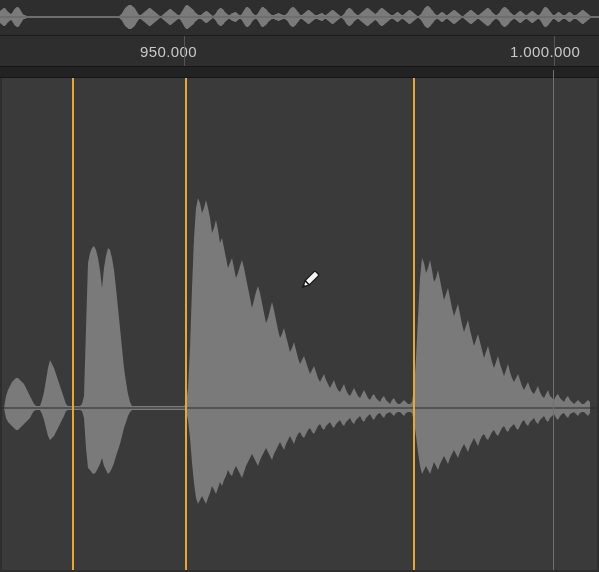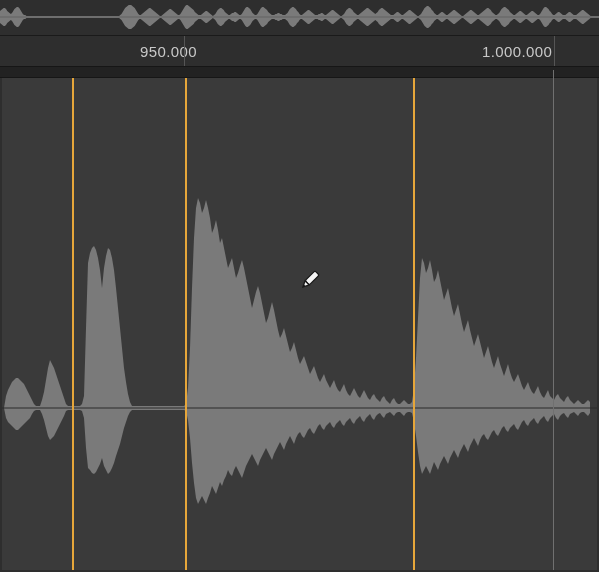--- a/index.html
+++ b/index.html
@@ -93,21 +93,21 @@
 <div class="overview">
   <svg id="ov-svg" width="599" height="35">
       <path d="M0,11 L1.2028112449799195,10 L2.405622489959839,9 L3.608433734939759,8 L4.811244979919678,8 L6.014056224899599,9 L7.216867469879518,11 L8.419678714859437,12 L9.622489959839356,13 L10.825301204819276,14 L12.028112449799197,13 L13.230923694779117,11 L14.433734939759036,9 L15.636546184738956,8 L16.839357429718874,7 L18.042168674698797,7 L19.244979919678713,8 L20.447791164658636,10 L21.65060240963855,12 L22.853413654618475,14 L24.056224899598394,15 L25.25903614457831,15 L26.461847389558233,16 L27.664658634538153,16 L28.867469879518072,16 L30.070281124497992,16 L31.27309236947791,16 L32.475903614457835,16 L33.67871485943775,16 L34.881526104417674,16 L36.08433734939759,16 L37.287148594377506,16 L38.489959839357425,16 L39.69277108433735,16 L40.89558232931727,16 L42.09839357429719,16 L43.3012048192771,16 L44.50401606425702,16 L45.70682730923695,16 L46.90963855421687,16 L48.11244979919679,16 L49.31526104417671,16 L50.51807228915662,16 L51.72088353413655,16 L52.92369477911647,16 L54.126506024096386,16 L55.329317269076306,16 L56.53212851405622,16 L57.734939759036145,16 L58.937751004016064,16 L60.140562248995984,16 L61.3433734939759,16 L62.54618473895582,16 L63.74899598393574,16 L64.95180722891567,16 L66.15461847389558,16 L67.3574297188755,16 L68.56024096385542,16 L69.76305220883535,16 L70.96586345381526,16 L72.16867469879519,16 L73.3714859437751,16 L74.57429718875501,16 L75.77710843373494,16 L76.97991967871485,16 L78.18273092369479,16 L79.3855421686747,16 L80.58835341365462,16 L81.79116465863454,16 L82.99397590361446,16 L84.19678714859438,16 L85.3995983935743,16 L86.6024096385542,16 L87.80522088353413,16 L89.00803212851405,16 L90.21084337349399,16 L91.4136546184739,16 L92.61646586345383,16 L93.81927710843374,16 L95.02208835341365,16 L96.22489959839358,16 L97.42771084337349,16 L98.63052208835342,16 L99.83333333333333,16 L101.03614457831324,16 L102.23895582329318,16 L103.4417670682731,16 L104.64457831325302,16 L105.84738955823293,16 L107.05020080321285,16 L108.25301204819277,16 L109.45582329317268,16 L110.65863453815261,16 L111.86144578313252,16 L113.06425702811244,16 L114.26706827309238,16 L115.46987951807229,16 L116.67269076305222,16 L117.87550200803213,16 L119.07831325301206,16 L120.28112449799197,15 L121.48393574297188,14 L122.6867469879518,12 L123.88955823293172,10 L125.09236947791165,8 L126.29518072289157,7 L127.49799196787149,6 L128.7008032128514,5 L129.90361445783134,5 L131.10642570281124,5 L132.30923694779116,6 L133.5120481927711,7 L134.714859437751,8 L135.91767068273091,10 L137.12048192771084,12 L138.32329317269077,14 L139.5261044176707,15 L140.7289156626506,15 L141.93172690763052,14 L143.13453815261045,13 L144.33734939759037,12 L145.54016064257027,11 L146.7429718875502,10 L147.94578313253012,9 L149.14859437751002,8 L150.35140562248998,8 L151.55421686746988,9 L152.7570281124498,10 L153.9598393574297,11 L155.16265060240963,12 L156.36546184738958,13 L157.56827309236948,14 L158.7710843373494,15 L159.9738955823293,16 L161.17670682730923,16 L162.37951807228916,15 L163.58232931726909,14 L164.78514056224898,13 L165.9879518072289,12 L167.1907630522088,11 L168.39357429718876,10 L169.5963855421687,9 L170.7991967871486,9 L172.00200803212851,10 L173.2048192771084,11 L174.40763052208837,12 L175.61044176706827,13 L176.8132530120482,14 L178.0160642570281,15 L179.21887550200805,15 L180.42168674698797,14 L181.62449799196787,12 L182.8273092369478,10 L184.0301204819277,8 L185.23293172690765,6 L186.43574297188755,5 L187.63855421686748,5 L188.84136546184737,6 L190.0441767068273,7 L191.2469879518072,8 L192.44979919678715,9 L193.65261044176708,10 L194.85542168674698,12 L196.0582329317269,13 L197.26104417670683,14 L198.46385542168676,15 L199.66666666666666,15 L200.86947791164658,15 L202.07228915662648,14 L203.27510040160644,13 L204.47791164658636,12 L205.68072289156626,11 L206.8835341365462,11 L208.0863453815261,12 L209.28915662650604,13 L210.49196787148594,14 L211.69477911646587,15 L212.89759036144576,16 L214.1004016064257,15 L215.30321285140562,14 L216.50602409638554,12 L217.70883534136547,10 L218.91164658634537,9 L220.11445783132532,8 L221.31726907630522,8 L222.52008032128515,9 L223.72289156626505,10 L224.92570281124497,12 L226.12851405622487,13 L227.33132530120483,14 L228.53413654618475,15 L229.73694779116465,15 L230.93975903614458,14 L232.14257028112448,13 L233.34538152610443,13 L234.54819277108433,12 L235.75100401606426,12 L236.95381526104416,13 L238.1566265060241,14 L239.359437751004,15 L240.56224899598394,15 L241.76506024096386,14 L242.96787148594376,12 L244.17068273092372,10 L245.3734939759036,8 L246.57630522088354,7 L247.77911646586344,7 L248.98192771084337,8 L250.1847389558233,9 L251.38755020080322,11 L252.59036144578315,13 L253.79317269076304,14 L254.99598393574297,15 L256.19879518072287,15 L257.4016064257028,14 L258.6044176706827,12 L259.8072289156627,10 L261.0100401606426,8 L262.2128514056225,7 L263.41566265060237,7 L264.6184738955823,8 L265.8212851405623,9 L267.0240963855422,10 L268.2269076305221,12 L269.429718875502,13 L270.63253012048193,14 L271.83534136546183,15 L273.0381526104418,15 L274.2409638554217,15 L275.4437751004016,14 L276.64658634538154,14 L277.84939759036143,13 L279.0522088353414,13 L280.2550200803213,14 L281.4578313253012,14 L282.66064257028114,15 L283.86345381526104,15 L285.06626506024094,15 L286.2690763052209,14 L287.4718875502008,13 L288.67469879518075,11 L289.87751004016064,9 L291.08032128514054,8 L292.2831325301205,7 L293.4859437751004,7 L294.68875502008035,8 L295.89156626506025,9 L297.09437751004015,11 L298.29718875502004,12 L299.5,14 L300.70281124497996,15 L301.90562248995985,15 L303.10843373493975,14 L304.31124497991965,13 L305.5140562248996,12 L306.71686746987956,11 L307.9196787148594,10 L309.12248995983936,10 L310.32530120481925,11 L311.5281124497992,12 L312.73092369477916,13 L313.933734939759,14 L315.13654618473896,15 L316.33935742971886,15 L317.5421686746988,15 L318.7449799196787,14 L319.9477911646586,14 L321.15060240963857,13 L322.35341365461846,13 L323.5562248995984,14 L324.7590361445783,15 L325.9618473895582,15 L327.16465863453817,14 L328.3674698795181,13 L329.57028112449797,12 L330.7730923694779,11 L331.9759036144578,10 L333.1787148594378,10 L334.3815261044176,11 L335.5843373493976,12 L336.7871485943775,13 L337.9899598393574,14 L339.1927710843374,15 L340.3955823293172,16 L341.5983935742972,16 L342.80120481927713,15 L344.00401606425703,14 L345.2068273092369,12 L346.4096385542168,10 L347.6124497991968,9 L348.81526104417674,8 L350.01807228915663,8 L351.22088353413653,9 L352.42369477911643,10 L353.6265060240964,12 L354.82931726907634,13 L356.0321285140562,14 L357.23493975903614,15 L358.4377510040161,15 L359.640562248996,14 L360.84337349397595,13 L362.0461847389558,12 L363.24899598393574,11 L364.4518072289157,10 L365.6546184738956,9 L366.8574297188755,8 L368.0602409638554,8 L369.26305220883535,9 L370.4658634538153,10 L371.6686746987952,11 L372.8714859437751,12 L374.074297188755,13 L375.27710843373495,14 L376.4799196787149,13 L377.68273092369475,12 L378.8855421686747,10 L380.0883534136546,9 L381.29116465863456,8 L382.4939759036144,8 L383.69678714859435,9 L384.8995983935743,10 L386.1024096385542,11 L387.30522088353416,12 L388.50803212851406,13 L389.71084337349396,14 L390.9136546184739,15 L392.1164658634538,15 L393.3192771084337,15 L394.52208835341366,14 L395.72489959839356,13 L396.9277108433735,12 L398.1305220883534,12 L399.3333333333333,13 L400.53614457831327,14 L401.73895582329317,15 L402.9417670682731,15 L404.14457831325296,14 L405.3473895582329,13 L406.5502008032129,12 L407.7530120481928,11 L408.9558232931727,10 L410.15863453815257,10 L411.3614457831325,11 L412.5642570281125,12 L413.7670682730924,13 L414.9698795180723,14 L416.1726907630522,15 L417.37550200803213,16 L418.5783132530121,16 L419.781124497992,15 L420.9839357429719,14 L422.1867469879518,12 L423.38955823293173,10 L424.5923694779117,8 L425.79518072289153,7 L426.9979919678715,6 L428.2008032128514,6 L429.40361445783134,7 L430.60642570281124,8 L431.80923694779113,10 L433.0120481927711,11 L434.21485943775104,13 L435.41767068273094,14 L436.62048192771084,15 L437.82329317269074,15 L439.0261044176707,14 L440.22891566265065,13 L441.4317269076305,12 L442.63453815261045,12 L443.83734939759034,13 L445.0401606425703,14 L446.24297188755025,15 L447.4457831325301,15 L448.64859437751005,14 L449.85140562248995,13 L451.0542168674699,12 L452.25702811244975,11 L453.4598393574297,10 L454.66265060240966,10 L455.86546184738955,11 L457.0682730923695,12 L458.27108433734935,13 L459.4738955823293,14 L460.67670682730926,15 L461.87951807228916,16 L463.08232931726906,16 L464.28514056224896,15 L465.4879518072289,14 L466.69076305220887,13 L467.89357429718876,12 L469.09638554216866,11 L470.2991967871486,10 L471.5020080321285,10 L472.70481927710847,11 L473.9076305220883,12 L475.11044176706827,13 L476.3132530120482,14 L477.5160642570281,15 L478.718875502008,15 L479.9216867469879,14 L481.12449799196787,13 L482.3273092369478,12 L483.5301204819277,11 L484.7329317269076,10 L485.9357429718875,9 L487.1385542168675,8 L488.34136546184743,8 L489.5441767068273,9 L490.7469879518072,10 L491.9497991967871,12 L493.1526104417671,13 L494.35542168674704,14 L495.5582329317269,15 L496.76104417670683,15 L497.96385542168673,14 L499.1666666666667,13 L500.3694779116466,11 L501.5722891566265,9 L502.77510040160644,8 L503.97791164658634,7 L505.1807228915663,7 L506.3835341365462,8 L507.5863453815261,9 L508.78915662650604,10 L509.99196787148594,12 L511.19477911646584,13 L512.3975903614457,14 L513.6004016064257,15 L514.8032128514056,15 L516.0060240963855,14 L517.2088353413654,13 L518.4116465863453,12 L519.6144578313254,11 L520.8172690763053,11 L522.0200803212851,12 L523.222891566265,13 L524.425702811245,14 L525.628514056225,15 L526.8313253012047,15 L528.0341365461848,14 L529.2369477911647,13 L530.4397590361446,12 L531.6425702811246,11 L532.8453815261043,11 L534.0481927710844,12 L535.2510040160643,13 L536.4538152610442,14 L537.656626506024,15 L538.859437751004,15 L540.062248995984,14 L541.2650602409639,12 L542.4678714859438,10 L543.6706827309237,8 L544.8734939759036,7 L546.0763052208836,7 L547.2791164658635,8 L548.4819277108434,9 L549.6847389558233,11 L550.8875502008032,12 L552.0903614457832,14 L553.2931726907631,15 L554.495983935743,15 L555.6987951807229,14 L556.9016064257028,13 L558.1044176706828,12 L559.3072289156627,12 L560.5100401606426,13 L561.7128514056225,14 L562.9156626506024,15 L564.1184738955824,15 L565.3212851405623,15 L566.5240963855422,14 L567.7269076305221,13 L568.9297188755021,12 L570.1325301204819,12 L571.3353413654619,13 L572.5381526104418,14 L573.7409638554217,15 L574.9437751004016,15 L576.1465863453815,15 L577.3493975903615,14 L578.5522088353414,13 L579.7550200803213,12 L580.9578313253012,11 L582.1606425702811,10 L583.3634538152611,10 L584.566265060241,11 L585.7690763052209,12 L586.9718875502008,13 L588.1746987951807,14 L589.3775100401607,15 L590.5803212851406,16 L591.7831325301205,16 L592.9859437751004,16 L594.1887550200803,16 L595.3915662650603,16 L596.5943775100401,16 L597.7971887550201,16 L599,16 L599,18 L597.7971887550201,18 L596.5943775100401,18 L595.3915662650603,18 L594.1887550200803,18 L592.9859437751004,18 L591.7831325301205,18 L590.5803212851406,18 L589.3775100401607,19 L588.1746987951807,20 L586.9718875502008,21 L585.7690763052209,22 L584.566265060241,23 L583.3634538152611,24 L582.1606425702811,24 L580.9578313253012,23 L579.7550200803213,22 L578.5522088353414,21 L577.3493975903615,20 L576.1465863453815,19 L574.9437751004016,19 L573.7409638554217,19 L572.5381526104418,20 L571.3353413654619,21 L570.1325301204819,22 L568.9297188755021,22 L567.7269076305221,21 L566.5240963855422,20 L565.3212851405623,19 L564.1184738955824,19 L562.9156626506024,19 L561.7128514056225,20 L560.5100401606426,21 L559.3072289156627,22 L558.1044176706828,22 L556.9016064257028,21 L555.6987951807229,20 L554.495983935743,19 L553.2931726907631,19 L552.0903614457832,20 L550.8875502008032,22 L549.6847389558233,23 L548.4819277108434,25 L547.2791164658635,26 L546.0763052208836,27 L544.8734939759036,27 L543.6706827309237,26 L542.4678714859438,24 L541.2650602409639,22 L540.062248995984,20 L538.859437751004,19 L537.656626506024,19 L536.4538152610442,20 L535.2510040160643,21 L534.0481927710844,22 L532.8453815261043,23 L531.6425702811246,23 L530.4397590361446,22 L529.2369477911647,21 L528.0341365461848,20 L526.8313253012047,19 L525.628514056225,19 L524.425702811245,20 L523.222891566265,21 L522.0200803212851,22 L520.8172690763053,23 L519.6144578313254,23 L518.4116465863453,22 L517.2088353413654,21 L516.0060240963855,20 L514.8032128514056,19 L513.6004016064257,19 L512.3975903614457,20 L511.19477911646584,21 L509.99196787148594,22 L508.78915662650604,24 L507.5863453815261,25 L506.3835341365462,26 L505.1807228915663,27 L503.97791164658634,27 L502.77510040160644,26 L501.5722891566265,25 L500.3694779116466,23 L499.1666666666667,21 L497.96385542168673,20 L496.76104417670683,19 L495.5582329317269,19 L494.35542168674704,20 L493.1526104417671,21 L491.9497991967871,22 L490.7469879518072,24 L489.5441767068273,25 L488.34136546184743,26 L487.1385542168675,26 L485.9357429718875,25 L484.7329317269076,24 L483.5301204819277,23 L482.3273092369478,22 L481.12449799196787,21 L479.9216867469879,20 L478.718875502008,19 L477.5160642570281,19 L476.3132530120482,20 L475.11044176706827,21 L473.9076305220883,22 L472.70481927710847,23 L471.5020080321285,24 L470.2991967871486,24 L469.09638554216866,23 L467.89357429718876,22 L466.69076305220887,21 L465.4879518072289,20 L464.28514056224896,19 L463.08232931726906,18 L461.87951807228916,18 L460.67670682730926,19 L459.4738955823293,20 L458.27108433734935,21 L457.0682730923695,22 L455.86546184738955,23 L454.66265060240966,24 L453.4598393574297,24 L452.25702811244975,23 L451.0542168674699,22 L449.85140562248995,21 L448.64859437751005,20 L447.4457831325301,19 L446.24297188755025,19 L445.0401606425703,20 L443.83734939759034,21 L442.63453815261045,22 L441.4317269076305,22 L440.22891566265065,21 L439.0261044176707,20 L437.82329317269074,19 L436.62048192771084,19 L435.41767068273094,20 L434.21485943775104,21 L433.0120481927711,23 L431.80923694779113,24 L430.60642570281124,26 L429.40361445783134,27 L428.2008032128514,28 L426.9979919678715,28 L425.79518072289153,27 L424.5923694779117,26 L423.38955823293173,24 L422.1867469879518,22 L420.9839357429719,20 L419.781124497992,19 L418.5783132530121,18 L417.37550200803213,18 L416.1726907630522,19 L414.9698795180723,20 L413.7670682730924,21 L412.5642570281125,22 L411.3614457831325,23 L410.15863453815257,24 L408.9558232931727,24 L407.7530120481928,23 L406.5502008032129,22 L405.3473895582329,21 L404.14457831325296,20 L402.9417670682731,19 L401.73895582329317,19 L400.53614457831327,20 L399.3333333333333,21 L398.1305220883534,22 L396.9277108433735,22 L395.72489959839356,21 L394.52208835341366,20 L393.3192771084337,19 L392.1164658634538,19 L390.9136546184739,19 L389.71084337349396,20 L388.50803212851406,21 L387.30522088353416,22 L386.1024096385542,23 L384.8995983935743,24 L383.69678714859435,25 L382.4939759036144,26 L381.29116465863456,26 L380.0883534136546,25 L378.8855421686747,24 L377.68273092369475,22 L376.4799196787149,21 L375.27710843373495,20 L374.074297188755,21 L372.8714859437751,22 L371.6686746987952,23 L370.4658634538153,24 L369.26305220883535,25 L368.0602409638554,26 L366.8574297188755,26 L365.6546184738956,25 L364.4518072289157,24 L363.24899598393574,23 L362.0461847389558,22 L360.84337349397595,21 L359.640562248996,20 L358.4377510040161,19 L357.23493975903614,19 L356.0321285140562,20 L354.82931726907634,21 L353.6265060240964,22 L352.42369477911643,24 L351.22088353413653,25 L350.01807228915663,26 L348.81526104417674,26 L347.6124497991968,25 L346.4096385542168,24 L345.2068273092369,22 L344.00401606425703,20 L342.80120481927713,19 L341.5983935742972,18 L340.3955823293172,18 L339.1927710843374,19 L337.9899598393574,20 L336.7871485943775,21 L335.5843373493976,22 L334.3815261044176,23 L333.1787148594378,24 L331.9759036144578,24 L330.7730923694779,23 L329.57028112449797,22 L328.3674698795181,21 L327.16465863453817,20 L325.9618473895582,19 L324.7590361445783,19 L323.5562248995984,20 L322.35341365461846,21 L321.15060240963857,21 L319.9477911646586,20 L318.7449799196787,20 L317.5421686746988,19 L316.33935742971886,19 L315.13654618473896,19 L313.933734939759,20 L312.73092369477916,21 L311.5281124497992,22 L310.32530120481925,23 L309.12248995983936,24 L307.9196787148594,24 L306.71686746987956,23 L305.5140562248996,22 L304.31124497991965,21 L303.10843373493975,20 L301.90562248995985,19 L300.70281124497996,19 L299.5,20 L298.29718875502004,22 L297.09437751004015,23 L295.89156626506025,25 L294.68875502008035,26 L293.4859437751004,27 L292.2831325301205,27 L291.08032128514054,26 L289.87751004016064,25 L288.67469879518075,23 L287.4718875502008,21 L286.2690763052209,20 L285.06626506024094,19 L283.86345381526104,19 L282.66064257028114,19 L281.4578313253012,20 L280.2550200803213,20 L279.0522088353414,21 L277.84939759036143,21 L276.64658634538154,20 L275.4437751004016,20 L274.2409638554217,19 L273.0381526104418,19 L271.83534136546183,19 L270.63253012048193,20 L269.429718875502,21 L268.2269076305221,22 L267.0240963855422,24 L265.8212851405623,25 L264.6184738955823,26 L263.41566265060237,27 L262.2128514056225,27 L261.0100401606426,26 L259.8072289156627,24 L258.6044176706827,22 L257.4016064257028,20 L256.19879518072287,19 L254.99598393574297,19 L253.79317269076304,20 L252.59036144578315,21 L251.38755020080322,23 L250.1847389558233,25 L248.98192771084337,26 L247.77911646586344,27 L246.57630522088354,27 L245.3734939759036,26 L244.17068273092372,24 L242.96787148594376,22 L241.76506024096386,20 L240.56224899598394,19 L239.359437751004,19 L238.1566265060241,20 L236.95381526104416,21 L235.75100401606426,22 L234.54819277108433,22 L233.34538152610443,21 L232.14257028112448,21 L230.93975903614458,20 L229.73694779116465,19 L228.53413654618475,19 L227.33132530120483,20 L226.12851405622487,21 L224.92570281124497,22 L223.72289156626505,24 L222.52008032128515,25 L221.31726907630522,26 L220.11445783132532,26 L218.91164658634537,25 L217.70883534136547,24 L216.50602409638554,22 L215.30321285140562,20 L214.1004016064257,19 L212.89759036144576,18 L211.69477911646587,19 L210.49196787148594,20 L209.28915662650604,21 L208.0863453815261,22 L206.8835341365462,23 L205.68072289156626,23 L204.47791164658636,22 L203.27510040160644,21 L202.07228915662648,20 L200.86947791164658,19 L199.66666666666666,19 L198.46385542168676,19 L197.26104417670683,20 L196.0582329317269,21 L194.85542168674698,22 L193.65261044176708,24 L192.44979919678715,25 L191.2469879518072,26 L190.0441767068273,27 L188.84136546184737,28 L187.63855421686748,29 L186.43574297188755,29 L185.23293172690765,28 L184.0301204819277,26 L182.8273092369478,24 L181.62449799196787,22 L180.42168674698797,20 L179.21887550200805,19 L178.0160642570281,19 L176.8132530120482,20 L175.61044176706827,21 L174.40763052208837,22 L173.2048192771084,23 L172.00200803212851,24 L170.7991967871486,25 L169.5963855421687,25 L168.39357429718876,24 L167.1907630522088,23 L165.9879518072289,22 L164.78514056224898,21 L163.58232931726909,20 L162.37951807228916,19 L161.17670682730923,18 L159.9738955823293,18 L158.7710843373494,19 L157.56827309236948,20 L156.36546184738958,21 L155.16265060240963,22 L153.9598393574297,23 L152.7570281124498,24 L151.55421686746988,25 L150.35140562248998,26 L149.14859437751002,26 L147.94578313253012,25 L146.7429718875502,24 L145.54016064257027,23 L144.33734939759037,22 L143.13453815261045,21 L141.93172690763052,20 L140.7289156626506,19 L139.5261044176707,19 L138.32329317269077,20 L137.12048192771084,22 L135.91767068273091,24 L134.714859437751,26 L133.5120481927711,27 L132.30923694779116,28 L131.10642570281124,29 L129.90361445783134,29 L128.7008032128514,29 L127.49799196787149,28 L126.29518072289157,27 L125.09236947791165,26 L123.88955823293172,24 L122.6867469879518,22 L121.48393574297188,20 L120.28112449799197,19 L119.07831325301206,18 L117.87550200803213,18 L116.67269076305222,18 L115.46987951807229,18 L114.26706827309238,18 L113.06425702811244,18 L111.86144578313252,18 L110.65863453815261,18 L109.45582329317268,18 L108.25301204819277,18 L107.05020080321285,18 L105.84738955823293,18 L104.64457831325302,18 L103.4417670682731,18 L102.23895582329318,18 L101.03614457831324,18 L99.83333333333333,18 L98.63052208835342,18 L97.42771084337349,18 L96.22489959839358,18 L95.02208835341365,18 L93.81927710843374,18 L92.61646586345383,18 L91.4136546184739,18 L90.21084337349399,18 L89.00803212851405,18 L87.80522088353413,18 L86.6024096385542,18 L85.3995983935743,18 L84.19678714859438,18 L82.99397590361446,18 L81.79116465863454,18 L80.58835341365462,18 L79.3855421686747,18 L78.18273092369479,18 L76.97991967871485,18 L75.77710843373494,18 L74.57429718875501,18 L73.3714859437751,18 L72.16867469879519,18 L70.96586345381526,18 L69.76305220883535,18 L68.56024096385542,18 L67.3574297188755,18 L66.15461847389558,18 L64.95180722891567,18 L63.74899598393574,18 L62.54618473895582,18 L61.3433734939759,18 L60.140562248995984,18 L58.937751004016064,18 L57.734939759036145,18 L56.53212851405622,18 L55.329317269076306,18 L54.126506024096386,18 L52.92369477911647,18 L51.72088353413655,18 L50.51807228915662,18 L49.31526104417671,18 L48.11244979919679,18 L46.90963855421687,18 L45.70682730923695,18 L44.50401606425702,18 L43.3012048192771,18 L42.09839357429719,18 L40.89558232931727,18 L39.69277108433735,18 L38.489959839357425,18 L37.287148594377506,18 L36.08433734939759,18 L34.881526104417674,18 L33.67871485943775,18 L32.475903614457835,18 L31.27309236947791,18 L30.070281124497992,18 L28.867469879518072,18 L27.664658634538153,18 L26.461847389558233,18 L25.25903614457831,19 L24.056224899598394,19 L22.853413654618475,20 L21.65060240963855,22 L20.447791164658636,24 L19.244979919678713,26 L18.042168674698797,27 L16.839357429718874,27 L15.636546184738956,26 L14.433734939759036,25 L13.230923694779117,23 L12.028112449799197,21 L10.825301204819276,20 L9.622489959839356,21 L8.419678714859437,22 L7.216867469879518,23 L6.014056224899599,25 L4.811244979919678,26 L3.608433734939759,26 L2.405622489959839,25 L1.2028112449799195,24 L0,23 Z" fill="#7a7a7a"></path>
       <line x1="0" x2="599" y1="17" y2="17" stroke="#555" stroke-width="0.6"></line>
     </svg>
 </div>
 <div class="ruler-divider-top"></div>
 
 <div class="ruler">
   <span class="ruler-label" style="left:140px">950.000</span>
-  <span class="ruler-label" style="left:482px">1.000.000</span>
+  <span class="ruler-label" style="left:510px">1.000.000</span>
 <div style="position: absolute; left: 184px; top: 0px; width: 1px; height: 30px; background: rgb(85, 85, 85);"></div>
     <div style="position: absolute; left: 554px; top: 0px; width: 1px; height: 30px; background: rgb(85, 85, 85);"></div>
   </div>
 <div class="ruler-divider-bottom"></div>
 
 <div class="main-area">
   <svg id="main-svg" width="595" height="492">
       <path d="M0,330 L2,330 L4,318 L6,312 L8,308 L10,304 L12,302 L14,300 L16,300 L18,302 L20,304 L22,306 L24,310 L26,314 L28,318 L30,322 L32,326 L34,328 L36,328 L38,328 L40,322 L42,314 L44,302 L46,290 L48,282 L50,286 L52,290 L54,296 L56,302 L58,308 L60,314 L62,320 L64,326 L66,328 L68,328 L70,328 L72,328 L74,328 L76,328 L78,328 L80,326 L82,318 L84,250 L86,185 L88,175 L90,170 L92,168 L94,172 L96,180 L98,192 L100,210 L102,190 L104,178 L106,170 L108,172 L110,180 L112,192 L114,210 L116,230 L118,250 L120,270 L122,290 L124,304 L126,316 L128,324 L130,328 L132,328 L134,328 L136,328 L138,328 L140,328 L142,328 L144,328 L146,328 L148,328 L150,328 L152,328 L154,328 L156,328 L158,328 L160,328 L162,328 L164,328 L166,328 L168,328 L170,328 L172,328 L174,328 L176,328 L178,328 L180,328 L182,328 L184,326 L186,310 L188,270 L190,210 L192,160 L194,130 L196,120 L198,125 L200,135 L202,130 L204,122 L206,130 L208,140 L210,155 L212,150 L214,142 L216,152 L218,165 L220,160 L222,170 L224,180 L226,190 L228,185 L230,180 L232,190 L234,200 L236,195 L238,188 L240,182 L242,190 L244,200 L246,210 L248,220 L250,230 L252,222 L254,214 L256,208 L258,215 L260,225 L262,235 L264,245 L266,240 L268,232 L270,224 L272,232 L274,242 L276,252 L278,260 L280,256 L282,250 L284,258 L286,266 L288,274 L290,270 L292,264 L294,272 L296,280 L298,286 L300,282 L302,278 L304,284 L306,290 L308,296 L310,292 L312,288 L314,294 L316,300 L318,304 L320,300 L322,296 L324,302 L326,306 L328,310 L330,306 L332,302 L334,308 L336,312 L338,314 L340,310 L342,306 L344,312 L346,316 L348,318 L350,314 L352,310 L354,314 L356,318 L358,320 L360,316 L362,312 L364,316 L366,320 L368,322 L370,318 L372,316 L374,320 L376,322 L378,324 L380,320 L382,318 L384,322 L386,324 L388,326 L390,322 L392,320 L394,324 L396,326 L398,326 L400,324 L402,322 L404,324 L406,326 L408,326 L410,324 L412,310 L414,280 L416,240 L418,200 L420,180 L422,185 L424,195 L426,190 L428,182 L430,192 L432,204 L434,200 L436,192 L438,202 L440,212 L442,222 L444,216 L446,210 L448,220 L450,230 L452,238 L454,232 L456,226 L458,236 L460,246 L462,254 L464,248 L466,242 L468,252 L470,260 L472,268 L474,262 L476,256 L478,264 L480,272 L482,280 L484,274 L486,268 L488,276 L490,284 L492,290 L494,284 L496,278 L498,286 L500,292 L502,298 L504,292 L506,286 L508,294 L510,300 L512,304 L514,300 L516,296 L518,302 L520,308 L522,312 L524,308 L526,304 L528,310 L530,314 L532,316 L534,312 L536,308 L538,314 L540,318 L542,320 L544,316 L546,312 L548,318 L550,320 L552,322 L554,318 L556,316 L558,320 L560,322 L562,324 L564,320 L566,318 L568,322 L570,324 L572,326 L574,324 L576,322 L578,324 L580,326 L582,326 L584,324 L586,322 L588,324 L588,335 L586,338 L584,336 L582,334 L580,334 L578,335 L576,338 L574,336 L572,334 L570,335 L568,336 L566,340 L564,338 L562,335 L560,336 L558,338 L556,342 L554,340 L552,336 L550,338 L548,340 L546,344 L544,342 L542,338 L540,340 L538,342 L536,346 L534,344 L532,340 L530,342 L528,344 L526,348 L524,346 L522,342 L520,344 L518,348 L516,352 L514,350 L512,346 L510,348 L508,350 L506,354 L504,352 L502,348 L500,350 L498,354 L496,358 L494,356 L492,352 L490,354 L488,358 L486,362 L484,360 L482,356 L480,358 L478,362 L476,368 L474,364 L472,360 L470,364 L468,368 L466,374 L464,370 L462,366 L460,370 L458,374 L456,380 L454,376 L452,372 L450,376 L448,380 L446,386 L444,382 L442,378 L440,382 L438,386 L436,392 L434,388 L432,384 L430,390 L428,396 L426,392 L424,388 L422,392 L420,396 L418,388 L416,374 L414,358 L412,344 L410,335 L408,334 L406,334 L404,335 L402,338 L400,336 L398,334 L396,334 L394,335 L392,338 L390,336 L388,334 L386,335 L384,336 L382,340 L380,338 L378,335 L376,336 L374,338 L372,342 L370,340 L368,336 L366,338 L364,340 L362,344 L360,342 L358,338 L356,340 L354,342 L352,346 L350,344 L348,340 L346,342 L344,344 L342,348 L340,346 L338,342 L336,344 L334,346 L332,350 L330,348 L328,344 L326,346 L324,348 L322,352 L320,350 L318,346 L316,348 L314,352 L312,356 L310,354 L308,350 L306,352 L304,356 L302,360 L300,358 L298,354 L296,356 L294,360 L292,366 L290,362 L288,358 L286,362 L284,366 L282,372 L280,368 L278,364 L276,368 L274,372 L272,376 L270,382 L268,378 L266,374 L264,370 L262,374 L260,378 L258,382 L256,388 L254,384 L252,380 L250,376 L248,380 L246,384 L244,388 L242,394 L240,400 L238,396 L236,392 L234,388 L232,392 L230,398 L228,396 L226,392 L224,398 L222,402 L220,408 L218,404 L216,410 L214,416 L212,412 L210,408 L208,415 L206,420 L204,426 L202,422 L200,418 L198,422 L196,426 L194,420 L192,405 L190,385 L188,360 L186,342 L184,333 L182,332 L180,332 L178,332 L176,332 L174,332 L172,332 L170,332 L168,332 L166,332 L164,332 L162,332 L160,332 L158,332 L156,332 L154,332 L152,332 L150,332 L148,332 L146,332 L144,332 L142,332 L140,332 L138,332 L136,332 L134,332 L132,332 L130,332 L128,334 L126,338 L124,344 L122,350 L120,358 L118,366 L116,372 L114,378 L112,385 L110,390 L108,394 L106,396 L104,392 L102,388 L100,380 L98,386 L96,390 L94,394 L92,396 L90,395 L88,392 L86,390 L84,370 L82,340 L80,333 L78,332 L76,332 L74,332 L72,332 L70,332 L68,332 L66,332 L64,333 L62,338 L60,342 L58,346 L56,350 L54,354 L52,358 L50,360 L48,362 L46,358 L44,350 L42,342 L40,336 L38,332 L36,332 L34,332 L32,333 L30,336 L28,340 L26,342 L24,344 L22,346 L20,348 L18,350 L16,352 L14,352 L12,350 L10,348 L8,346 L6,344 L4,340 L2,330 L0,330 Z" fill="#7a7a7a"></path>
       <line x1="0" x2="595" y1="330" y2="330" stroke="#2a2a2a" stroke-width="1"></line>
     </svg>

